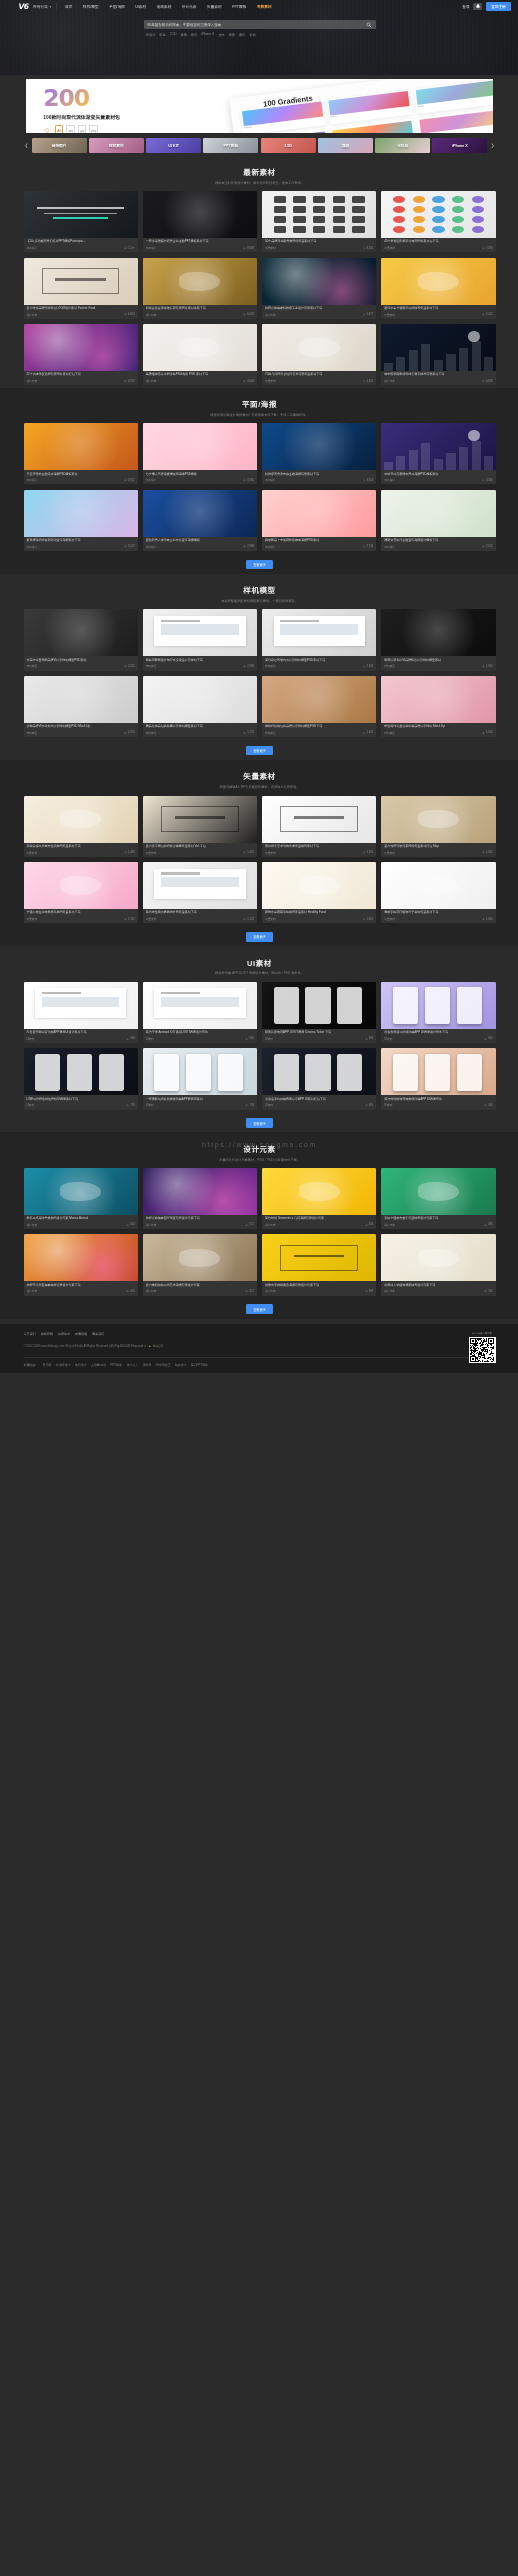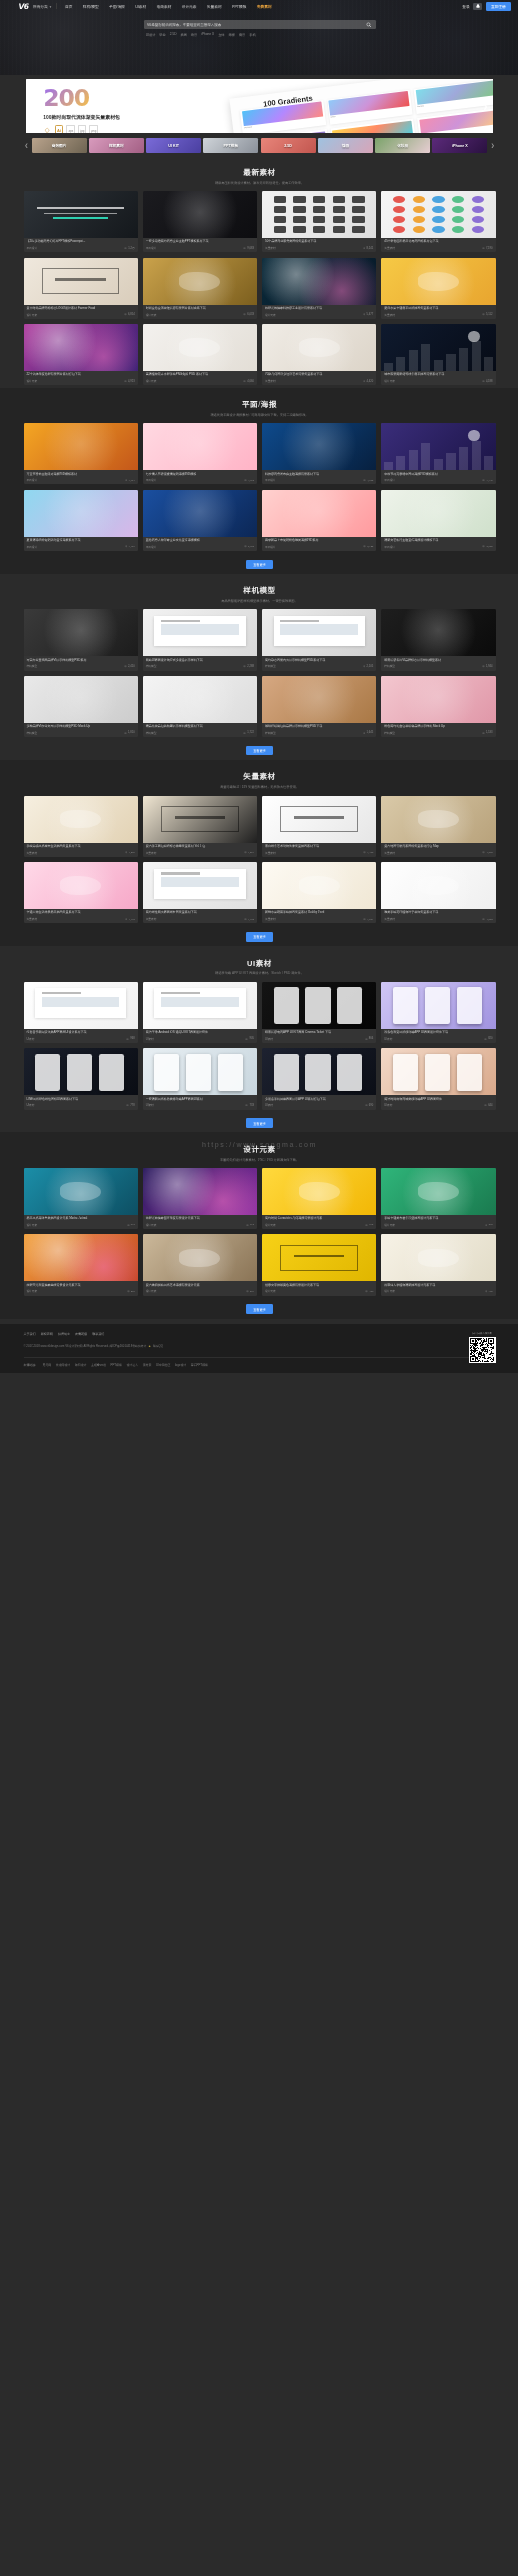--- a/index.html
+++ b/index.html
@@ -133,21 +133,21 @@
     position:relative; flex:1; height:15px; border-radius:1.2px; overflow:hidden;
     display:flex; align-items:center; justify-content:center;
   }
   .cat-item .cat-label {
     position:relative; z-index:2; font-size:3.7px; font-weight:bold; color:#fff;
     text-shadow:0 0.6px 1.2px rgba(0,0,0,.5); white-space:nowrap;
   }
 
   
   .section { padding:10.4px 0 2.3px; }
-  .section.alt { background:#242424;font-family:Liberation Serif, serif; }
+  .section.alt { background:#242424; }
   .sec-title {
     text-align:center; font-size:7.5px; font-weight:bold; color:#ededed; letter-spacing:0.6px;
   }
   .sec-sub { text-align:center; font-size:3.2px; color:#7c7c7c; margin-top:2.9px; }
 
   .grid {
     width:472px; margin:6.3px auto 0; display:grid; grid-template-columns:repeat(4,1fr);
     gap:5.2px 5.2px;
   }
   .card { background:#343434; border-radius:1.2px; overflow:hidden; }

